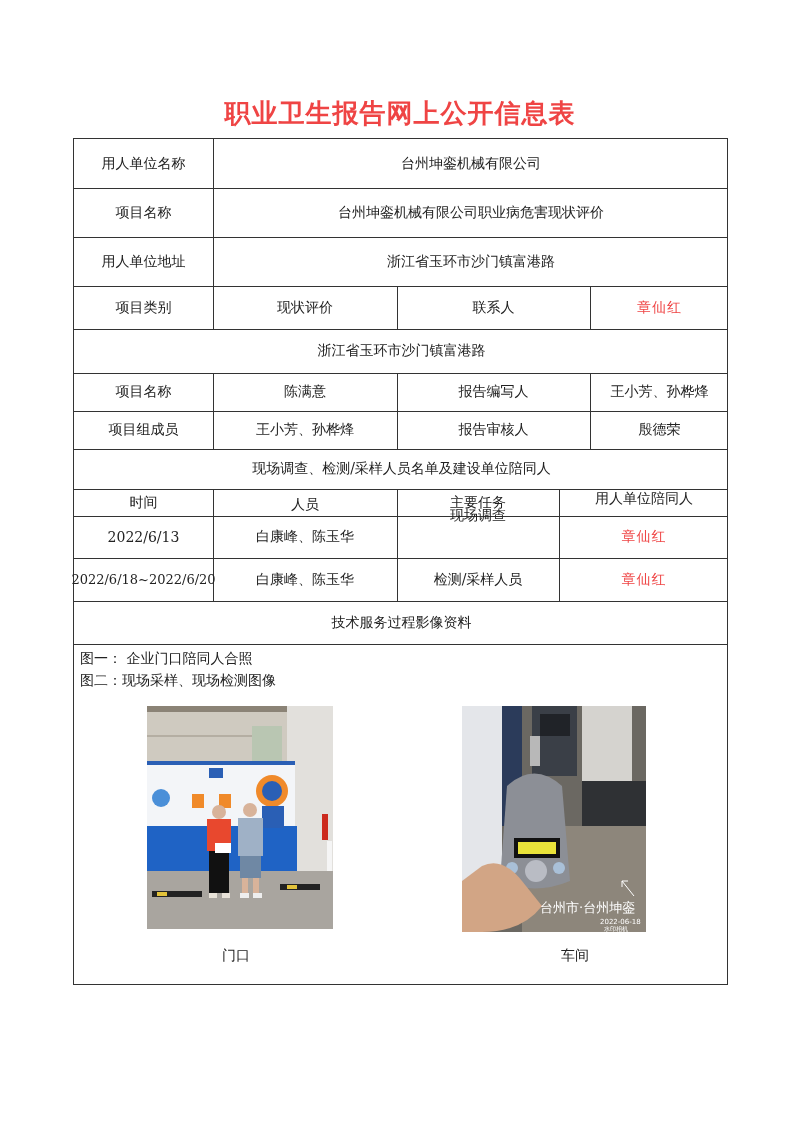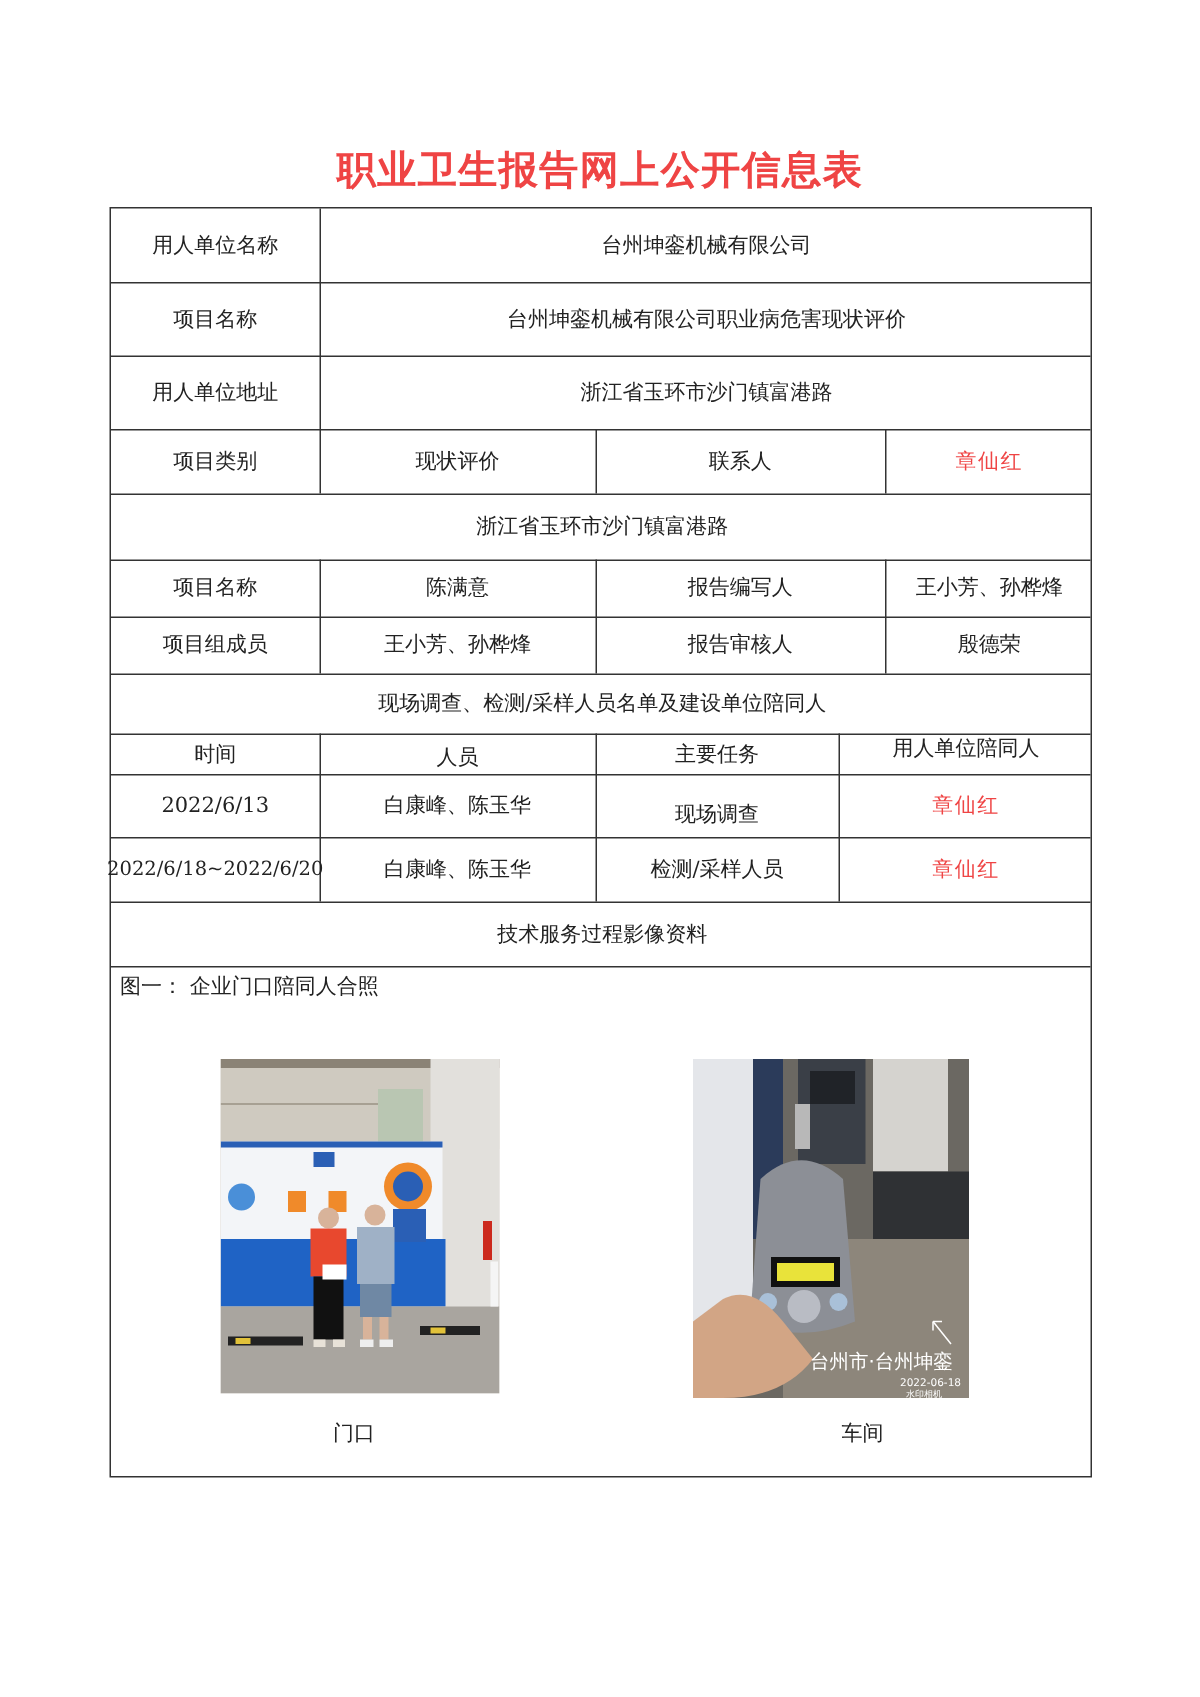--- a/index.html
+++ b/index.html
@@ -73,32 +73,33 @@
   <div class="cell" style="left:516px; top:272px; width:139px; height:38px">殷德荣</div>
 
   <div class="cell" style="left:0; top:310px; width:655px; height:40px">现场调查、检测/采样人员名单及建设单位陪同人</div>
   <div class="cell" style="left:0; top:350px; width:139px; height:27px">时间</div>
   <div class="cell" style="left:139px; top:352px; width:184px; height:27px">人员</div>
   <div class="cell" style="left:323px; top:350px; width:162px; height:27px">主要任务</div>
   <div class="cell" style="left:485px; top:346px; width:170px; height:27px">用人单位陪同人</div>
 
   <div class="cell" style="left:0; top:377px; width:139px; height:42px">2022/6/13</div>
   <div class="cell" style="left:139px; top:377px; width:184px; height:42px">白康峰、陈玉华</div>
-  <div class="cell" style="left:323px; top:383px; width:162px; height:42px">现场调查</div>
+  <div class="cell" style="left:323px; top:356px; width:162px; height:42px">现场调查</div>
   <div class="cell grey" style="left:485px; top:377px; width:170px; height:42px">章仙红</div>
 
   <div class="cell" style="left:0; top:419px; width:139px; height:43px; font-size:13px">2022/6/18~2022/6/20</div>
   <div class="cell" style="left:139px; top:419px; width:184px; height:43px">白康峰、陈玉华</div>
   <div class="cell" style="left:323px; top:419px; width:162px; height:43px">检测/采样人员</div>
   <div class="cell grey" style="left:485px; top:419px; width:170px; height:43px">章仙红</div>
 
   <div class="cell" style="left:0; top:462px; width:655px; height:43px">技术服务过程影像资料</div>
 
   <div class="notes">
     <div>图一：  企业门口陪同人合照</div>
+    <div>图二：现场采样、现场检测图像</div>
   </div>
 
   <div class="photo" style="left:73px; top:567px; width:186px; height:223px; background:#d9d6cf;">
     <svg width="186" height="223" viewBox="0 0 186 223" xmlns="http://www.w3.org/2000/svg">
       <rect x="0" y="0" width="186" height="60" fill="#cfcac0"></rect>
       <rect x="0" y="0" width="186" height="6" fill="#8b8376"></rect>
       <line x1="0" y1="30" x2="130" y2="30" stroke="#9a9285" stroke-width="1"></line>
       <rect x="140" y="0" width="46" height="223" fill="#e2e0dc"></rect>
       <rect x="105" y="20" width="30" height="36" fill="#b9c6b2"></rect>
       <rect x="0" y="55" width="148" height="95" fill="#f3f5f8"></rect>

